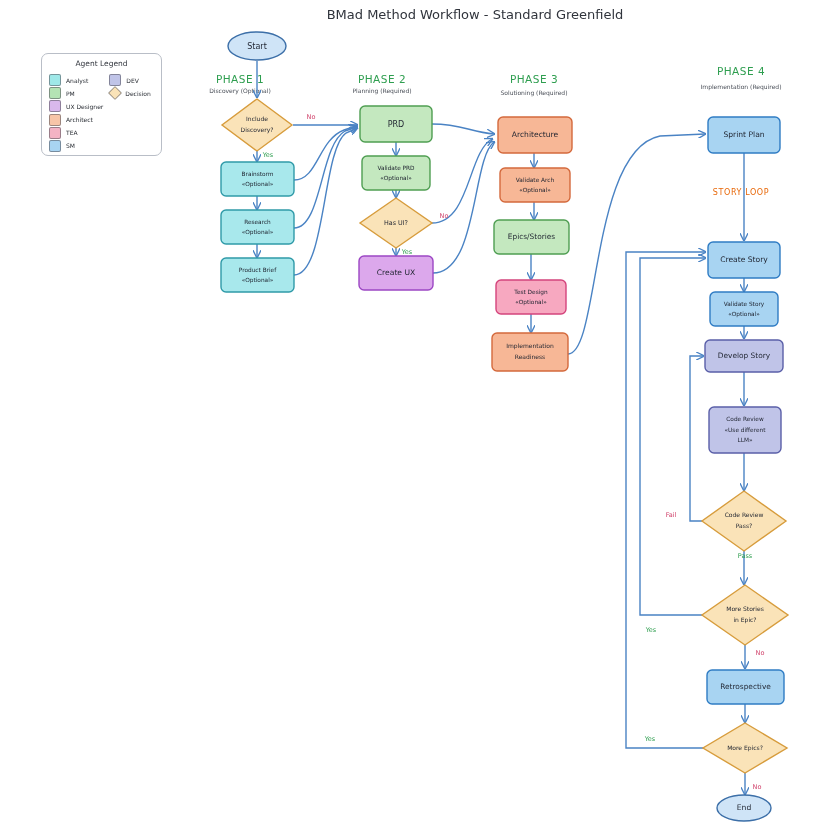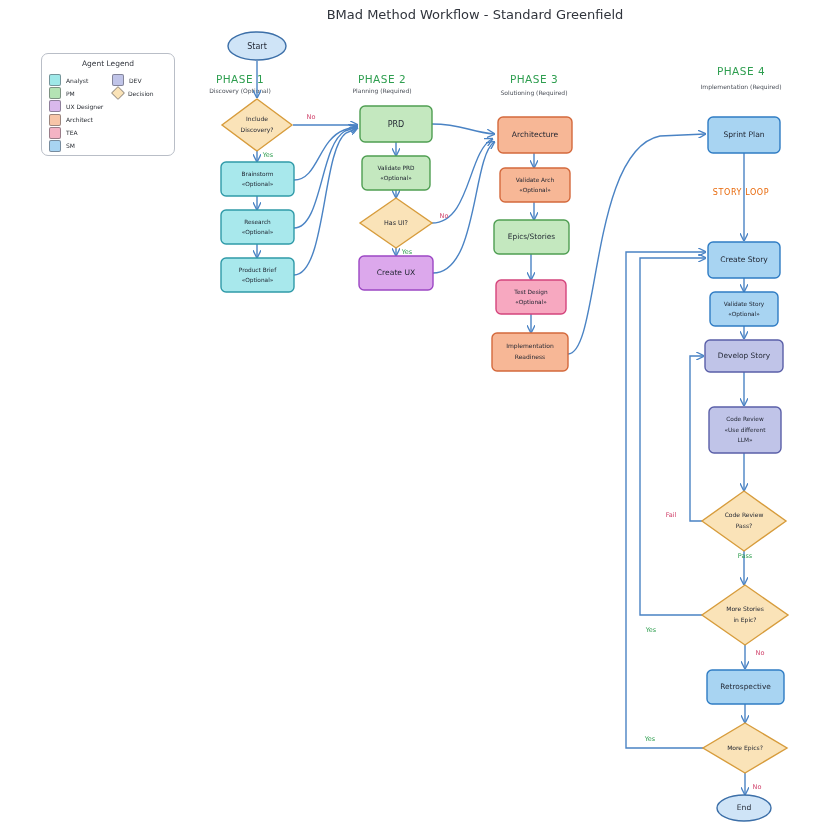--- a/index.html
+++ b/index.html
@@ -48,21 +48,21 @@
   }
   .loop-label{
     font-family:"DejaVu Sans","Liberation Sans",sans-serif;
     font-size:8px;
     fill:#e8690b;
     text-anchor:middle;
     letter-spacing:0.6px;
   }
   .legend-box{
     position:absolute;
-    left:41px;top:53px;width:134px;height:103px;
+    left:41px;top:53px;width:121px;height:103px;
     background:#ffffff;
     border:1.2px solid #b9bec7;
     border-radius:7px;
     box-sizing:border-box;
   }
   .legend-title{
     position:absolute;top:5px;left:0;width:100%;
     text-align:center;font-size:7.5px;color:#30343c;
   }
   .legend-cols{

